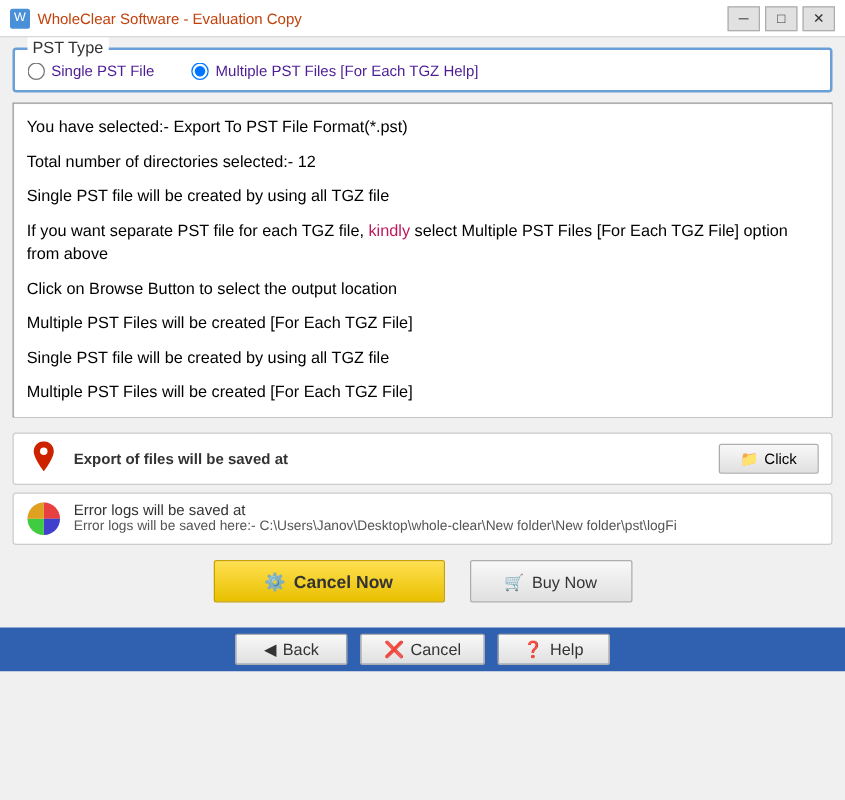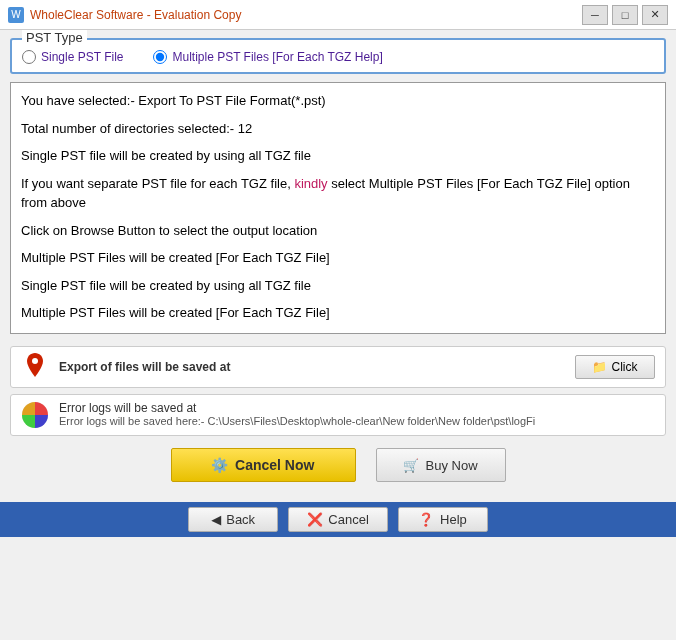--- a/index.html
+++ b/index.html
@@ -332,21 +332,21 @@
         <path d="M14 14 L14 1 A13 13 0 0 1 27 14 Z" fill="#e84040"></path>
         <path d="M14 14 L27 14 A13 13 0 0 1 14 27 Z" fill="#4040cc"></path>
         <path d="M14 14 L14 27 A13 13 0 0 1 1 14 Z" fill="#40cc40"></path>
         <path d="M14 14 L1 14 A13 13 0 0 1 14 1 Z" fill="#e0a020"></path>
       </svg>
     </div>
     <div class="error-text">
       <div>Error logs will be saved at</div>
       <div class="path">
         <span>Error logs will be saved here:-</span>
-        <span>C:\Users\Files\Desktop\whole-clear\New folder\New folder\pst\logFi</span>
+        <span>C:\Users\Janov\Desktop\whole-clear\New folder\New folder\pst\logFi</span>
       </div>
     </div>
   </div>
 
   <div class="bottom-actions">
     <button class="convert-btn">
       <span>⚙️</span>
       <span>Cancel Now</span>
     </button>
     <button class="buy-btn">

